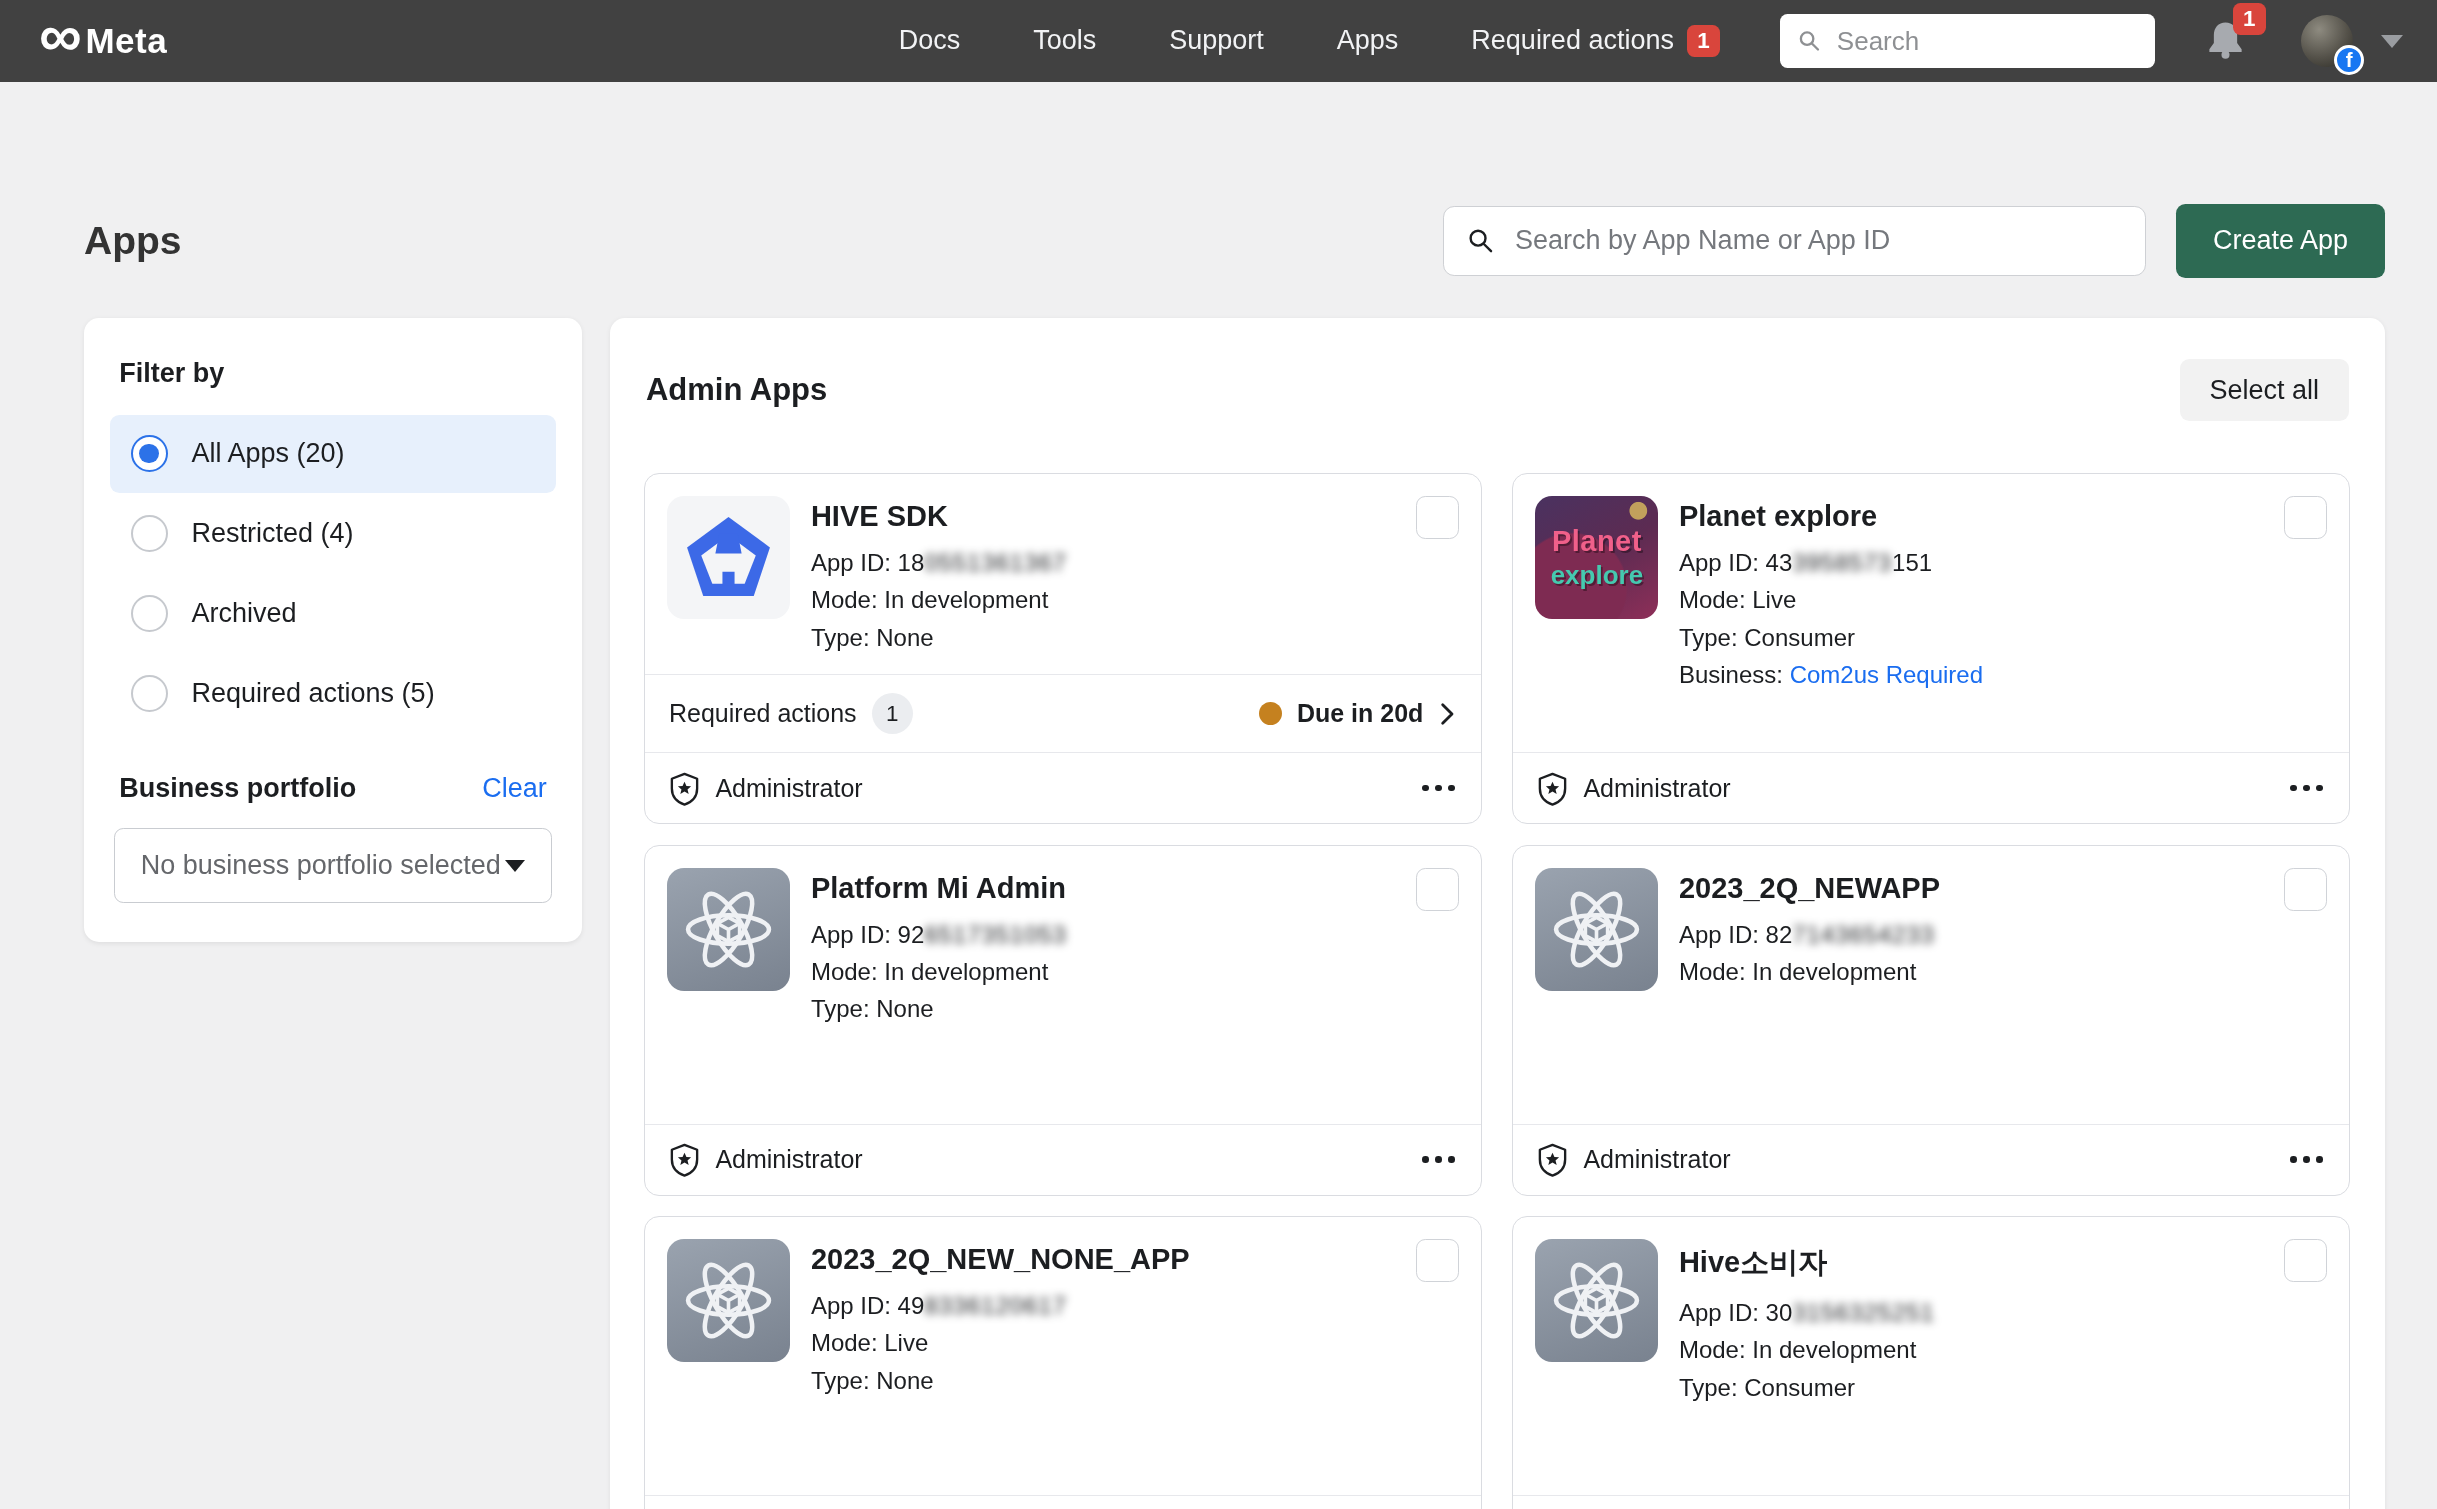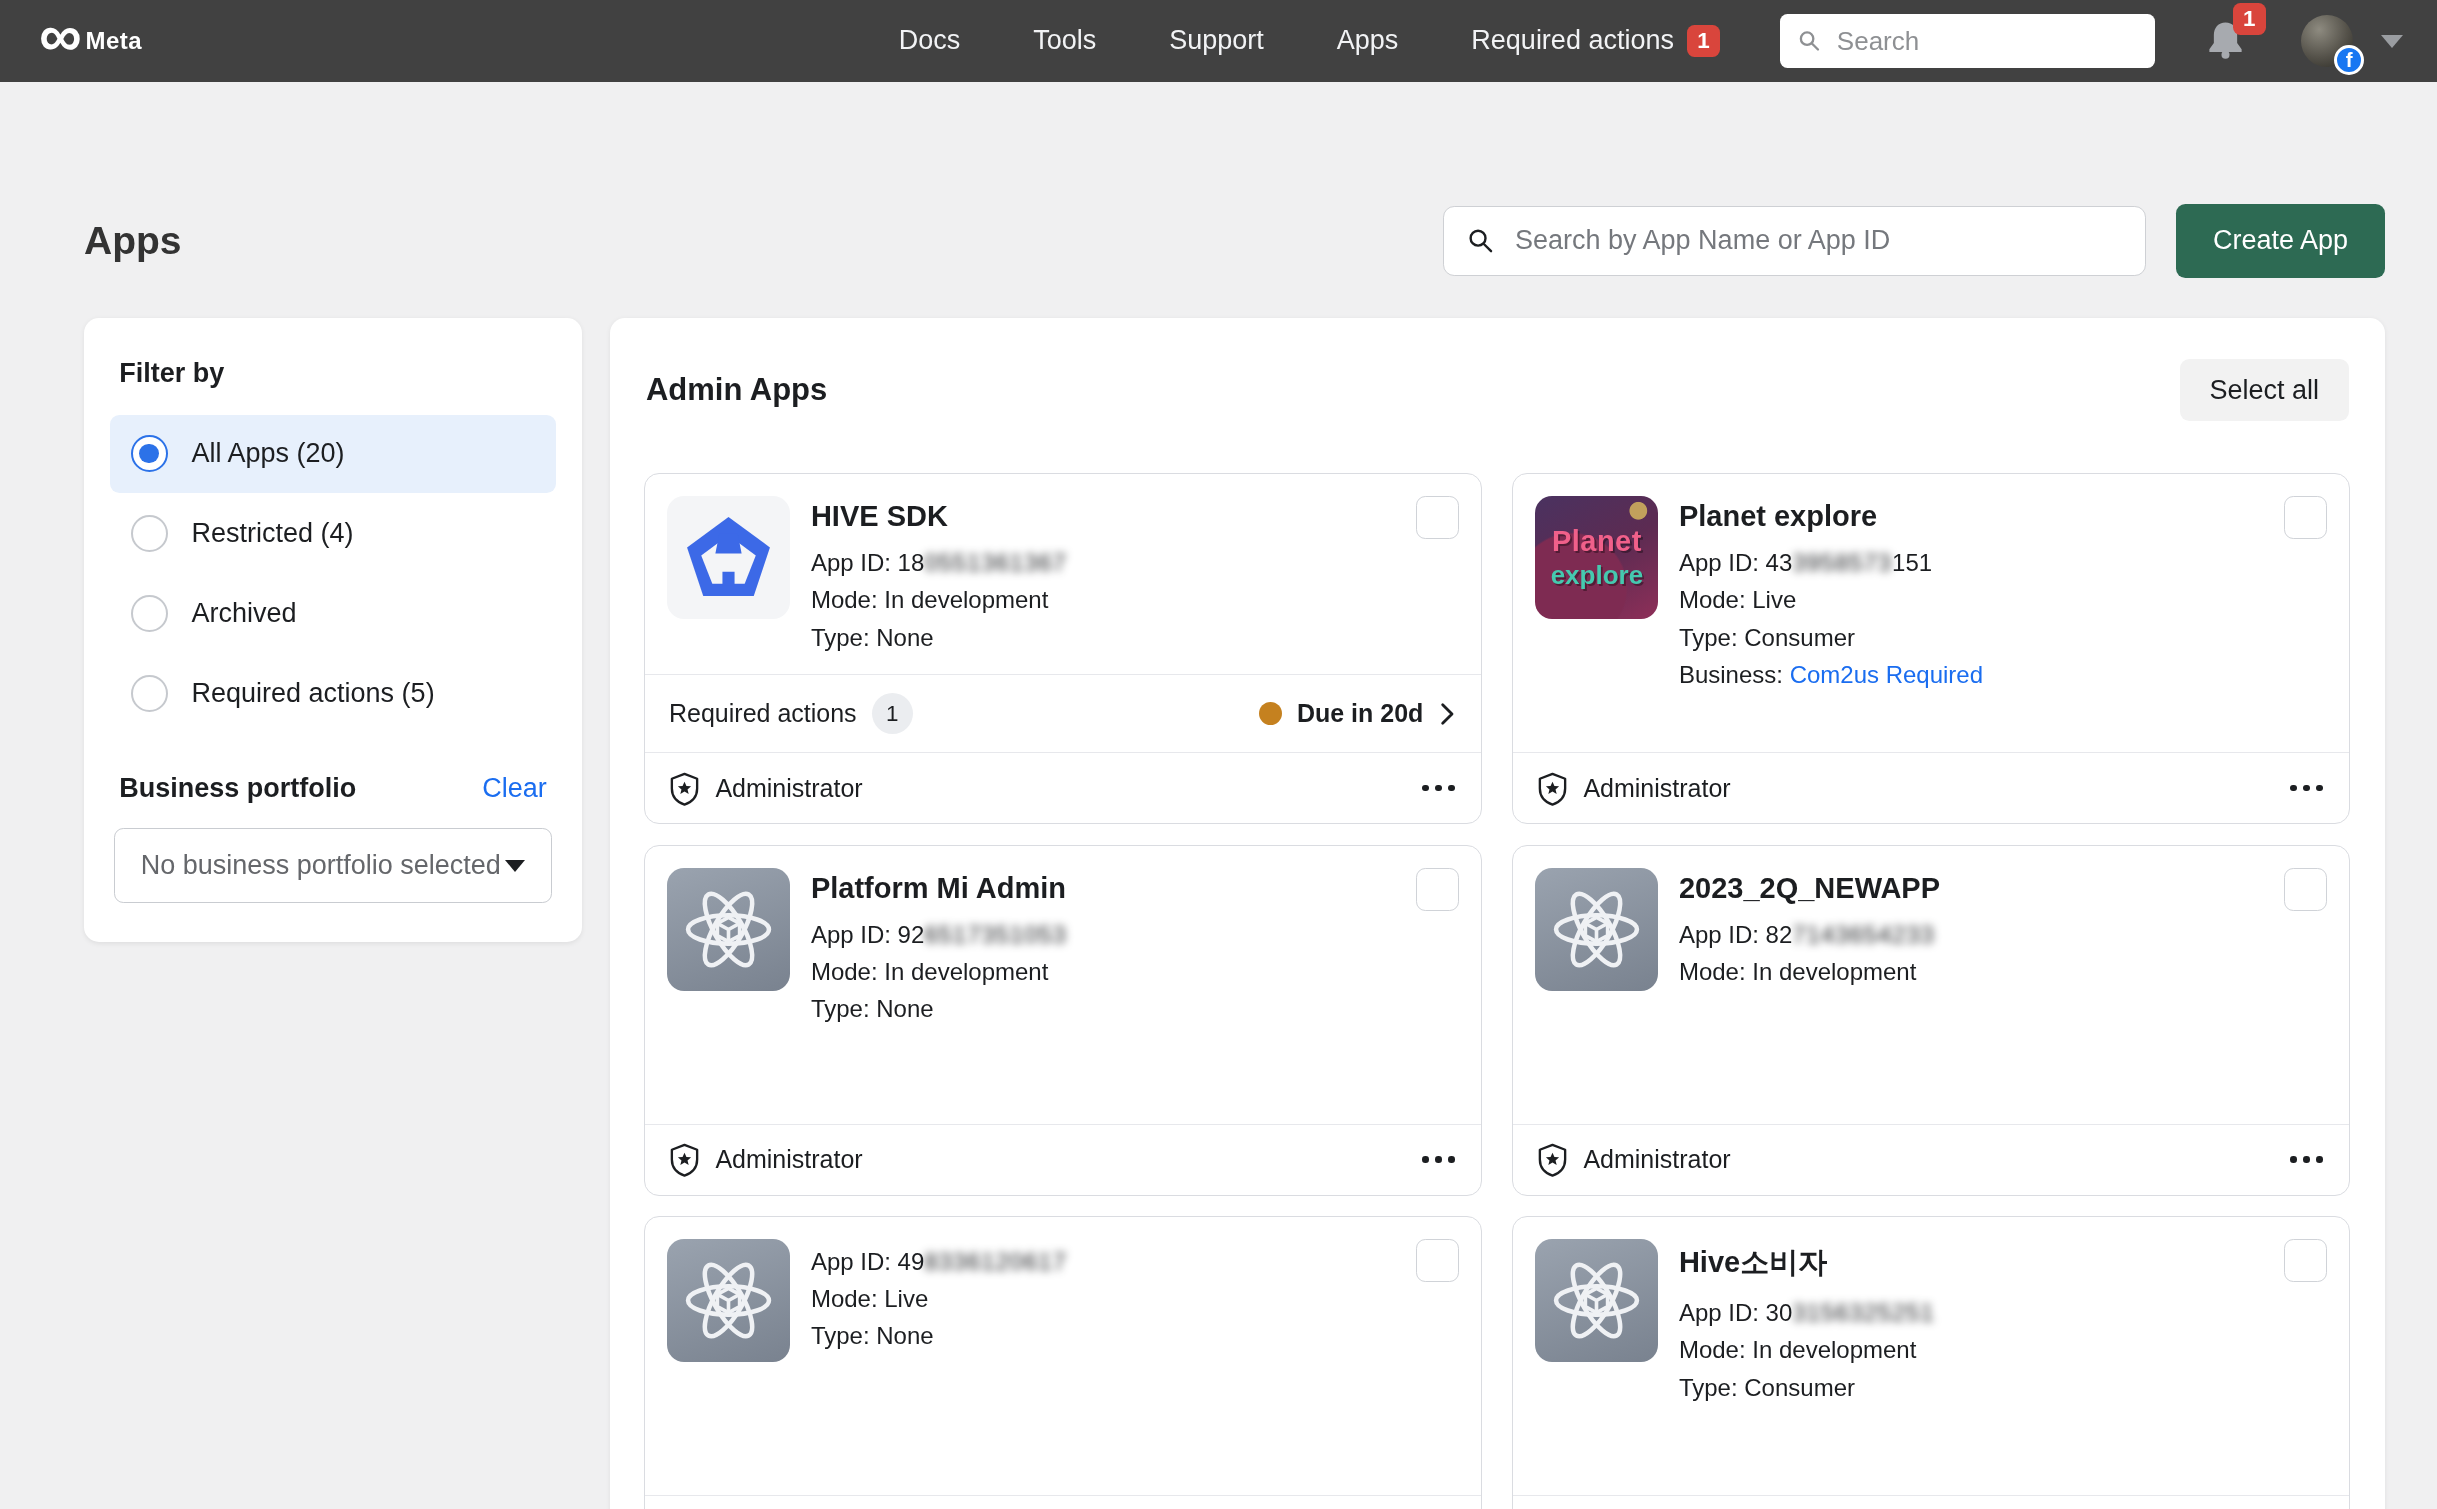--- a/index.html
+++ b/index.html
@@ -12,21 +12,21 @@
   }
 
   
   .topbar {
     height: 82px; background: #414141;
     display: flex; align-items: center;
     padding: 0 35px 0 39px;
   }
   .brand { display: flex; align-items: center; color: #fff; }
   .brand .inf { font-size: 60px; font-weight: bold; line-height: 0; margin: -9.3px 3.7px 0 0; }
-  .brand .name { font-size: 24px; font-weight: bold; letter-spacing: 0.5px; }
+  .brand .name { font-size: 35px; font-weight: bold; letter-spacing: 0.5px; }
   .nav-links { display: flex; align-items: center; gap: 73px; margin-left: auto; justify-content: center; }
   .nav-link { color: #F2F3F5; font-size: 27px; cursor: pointer; display: flex; align-items: center; }
   .badge-red {
     background: #D9453C; color: #fff; font-size: 22.4px; font-weight: bold;
     border-radius: 7.5px; padding: 3.7px 10.3px; margin-left: 13px; line-height: 1.1;
   }
   .nav-search {
     width: 375px; height: 54px; background: #fff; border-radius: 7.5px;
     display: flex; align-items: center; gap: 13px; padding: 0 17px;
     margin-left: 60px;
@@ -465,20 +465,21 @@
                 <ellipse cx="46" cy="46" rx="40" ry="14" transform="rotate(60 46 46)"></ellipse>
                 <ellipse cx="46" cy="46" rx="40" ry="14" transform="rotate(120 46 46)"></ellipse>
               </g>
               <g stroke="#EFF1F4" stroke-width="3.6" fill="none" stroke-linejoin="round">
                 <path d="M46 34 L57 40 V52 L46 58 L35 52 V40 Z"></path>
                 <path d="M35 40 L46 46 L57 40 M46 46 V58"></path>
               </g>
             </svg>
           </div>
           <div class="app-info">
+            <div class="app-name">2023_2Q_NEW_NONE_APP</div>
             <div class="app-line">
               <span>App ID:</span>
               <span>49</span><span class="redacted">8336120617</span>
             </div>
             <div class="app-line">Mode: Live</div>
             <div class="app-line">Type: None</div>
           </div>
           <div class="checkbox"></div>
         </div>
         <div class="card-footer">

